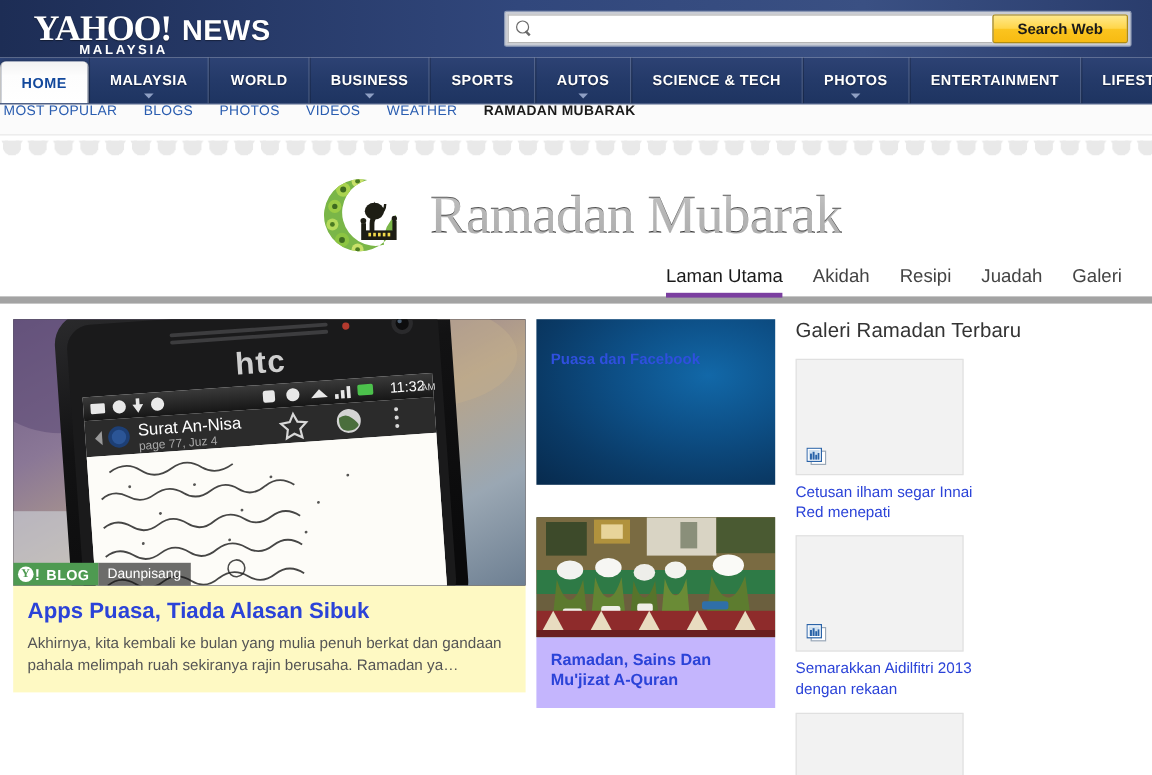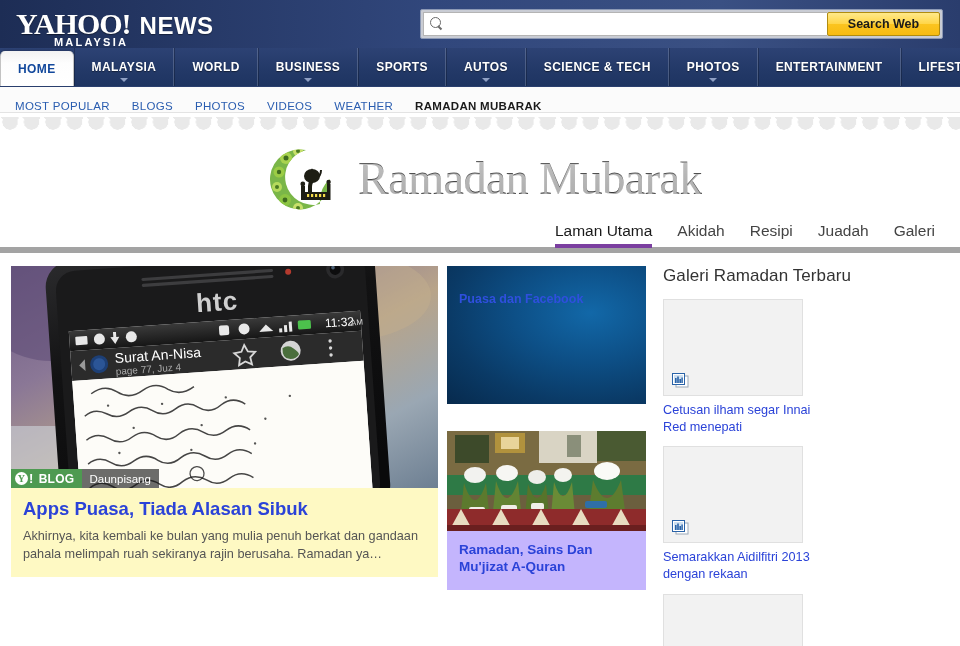--- a/index.html
+++ b/index.html
@@ -16,21 +16,21 @@
   .masthead {
     position:relative;
     height:48px;
     background:#2a3f6e;
     background:linear-gradient(to right,#1d2d55 0%,#31477c 45%,#3a5083 75%,#2a3d6d 100%);
     display:flex;
     align-items:center;
   }
   .logo-block {
     display:flex; align-items:flex-start;
-    margin-left:16px;
+    margin-left:28px;
     position:relative;
   }
   .yahoo-word {
     font-family:"Liberation Serif", serif;
     font-size:30px;
     font-weight:bold;
     color:#ffffff;
     letter-spacing:-1px;
     line-height:1;
     position:relative;
@@ -126,22 +126,22 @@
     border-left:4.5px solid transparent;
     border-right:4.5px solid transparent;
     border-top:4.5px solid #8fa0c4;
   }
 
   
   .subnav {
     height:26px;
     background:#fbfbfb;
     border-bottom:1px solid #e3e3e3;
-    display:flex; align-items:flex-end;
-    padding-left:15px;
+    display:flex; align-items:flex-start;
+    padding-left:3px;
   }
   .subnav a {
     font-size:11.5px; color:#2a5db0; text-decoration:none;
     margin-right:22px; letter-spacing:0.3px; cursor:pointer;
   }
   .subnav a.current { color:#1a1a1a; font-weight:bold; }
 
   
   .decorband {
     height:28px;

